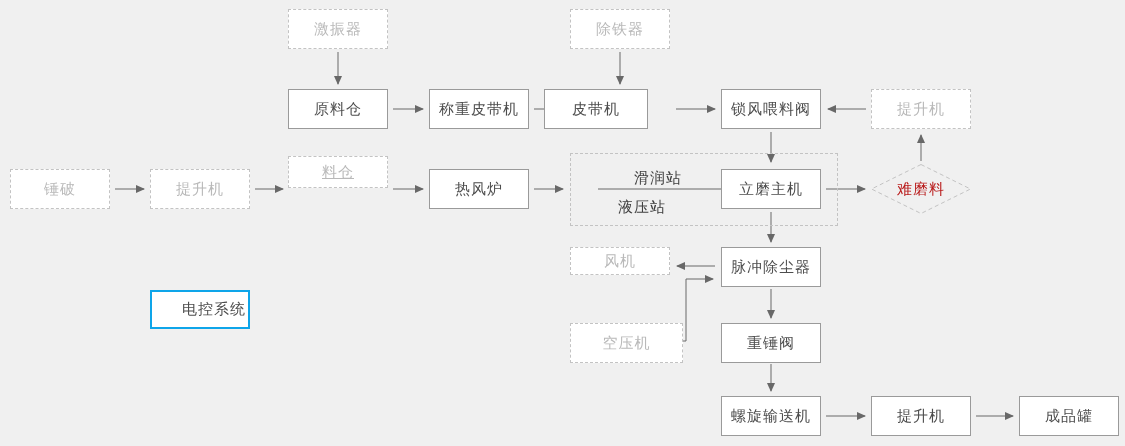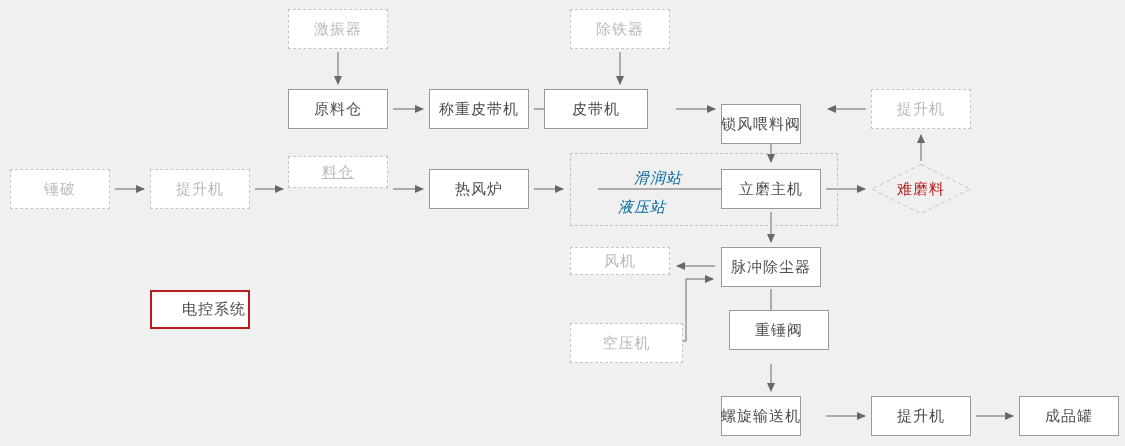--- a/index.html
+++ b/index.html
@@ -21,38 +21,37 @@
     position:absolute;
     display:flex;align-items:center;justify-content:center;
     box-sizing:border-box;
     font-size:15px;
     letter-spacing:1px;
     white-space:nowrap;
   }
   .node.rect{background:#ffffff;}
   .node.solid{border:1px solid #9a9a9a;color:#4d4d4d;}
   .node.dashed{border:1px dashed #c3c3c3;color:#b9b9b9;}
-  .node.bold{border:2px solid #b91c1c;color:#4d4d4d;padding-left:28px;}
+  .node.bold{border:2px solid #0ea5e9;color:#4d4d4d;padding-left:28px;}
   .node.diamond{background:transparent;border:none;color:#b91c1c;align-items:center;}
   .node.diamond svg{position:absolute;left:0;top:0;}
   .node .lbl{position:relative;z-index:2;}
   .group{
     position:absolute;
     box-sizing:border-box;
     border:1px dashed #c3c3c3;
     background:transparent;
   }
   .group-label{
     position:absolute;
     transform:translate(-50%,-50%);
     font-size:15px;
     letter-spacing:1px;
-    color:#0369a1;
+    color:#404040;
     white-space:nowrap;
-    font-style:italic;
   }
 </style>
 </head>
 <body>
 
 <div id="stage" style="width: 1125px; height: 446px; background: rgb(240, 240, 240);">
   <svg id="edge-layer" viewBox="0 0 1125 446">
       <defs>
         <marker id="arw" markerWidth="9" markerHeight="8" refX="8" refY="4" orient="auto">
   <path d="M0,0 L9,4 L0,8 z" fill="#686868"></path>
@@ -91,21 +90,21 @@
     </div>
     <div class="node rect dashed" style="left: 570px; top: 9px; width: 100px; height: 40px;">
       <span class="lbl">除铁器</span>
     </div>
     <div class="node rect solid" style="left: 429px; top: 89px; width: 100px; height: 40px;">
       <span class="lbl">称重皮带机</span>
     </div>
     <div class="node rect solid" style="left: 544px; top: 89px; width: 104px; height: 40px;">
       <span class="lbl">皮带机</span>
     </div>
-    <div class="node rect solid" style="left: 721px; top: 104px; width: 80px; height: 40px; font-family: Liberation Serif, serif;">
+    <div class="node rect solid" style="left: 721px; top: 89px; width: 100px; height: 40px; font-family: Liberation Serif, serif;">
       <span class="lbl">锁风喂料阀</span>
     </div>
     <div class="node rect dashed" style="left: 871px; top: 89px; width: 100px; height: 40px;">
       <span class="lbl">提升机</span>
     </div>
     <div class="node rect dashed" style="left: 10px; top: 169px; width: 100px; height: 40px;">
       <span class="lbl">锤破</span>
     </div>
     <div class="node rect dashed" style="left: 150px; top: 169px; width: 100px; height: 40px;">
       <span class="lbl">提升机</span>
@@ -130,24 +129,24 @@
     </div>
     <div class="node rect solid" style="left: 721px; top: 247px; width: 100px; height: 40px; font-family: Liberation Serif, serif;">
       <span class="lbl">脉冲除尘器</span>
     </div>
     <div class="node rect bold" style="left: 150px; top: 290px; width: 100px; height: 39px;">
       <span class="lbl">电控系统</span>
     </div>
     <div class="node rect dashed" style="left: 570px; top: 323px; width: 113px; height: 40px;">
       <span class="lbl">空压机</span>
     </div>
-    <div class="node rect solid" style="left: 721px; top: 310px; width: 100px; height: 40px; margin-left: 8px;">
+    <div class="node rect solid" style="left: 721px; top: 323px; width: 100px; height: 40px;">
       <span class="lbl">重锤阀</span>
     </div>
-    <div class="node rect solid" style="left: 721px; top: 396px; width: 80px; height: 40px;">
+    <div class="node rect solid" style="left: 721px; top: 396px; width: 100px; height: 40px;">
       <span class="lbl">螺旋输送机</span>
     </div>
     <div class="node rect solid" style="left: 871px; top: 396px; width: 100px; height: 40px;">
       <span class="lbl">提升机</span>
     </div>
     <div class="node rect solid" style="left: 1019px; top: 396px; width: 100px; height: 40px;">
       <span class="lbl">成品罐</span>
     </div>
   </div>
 

